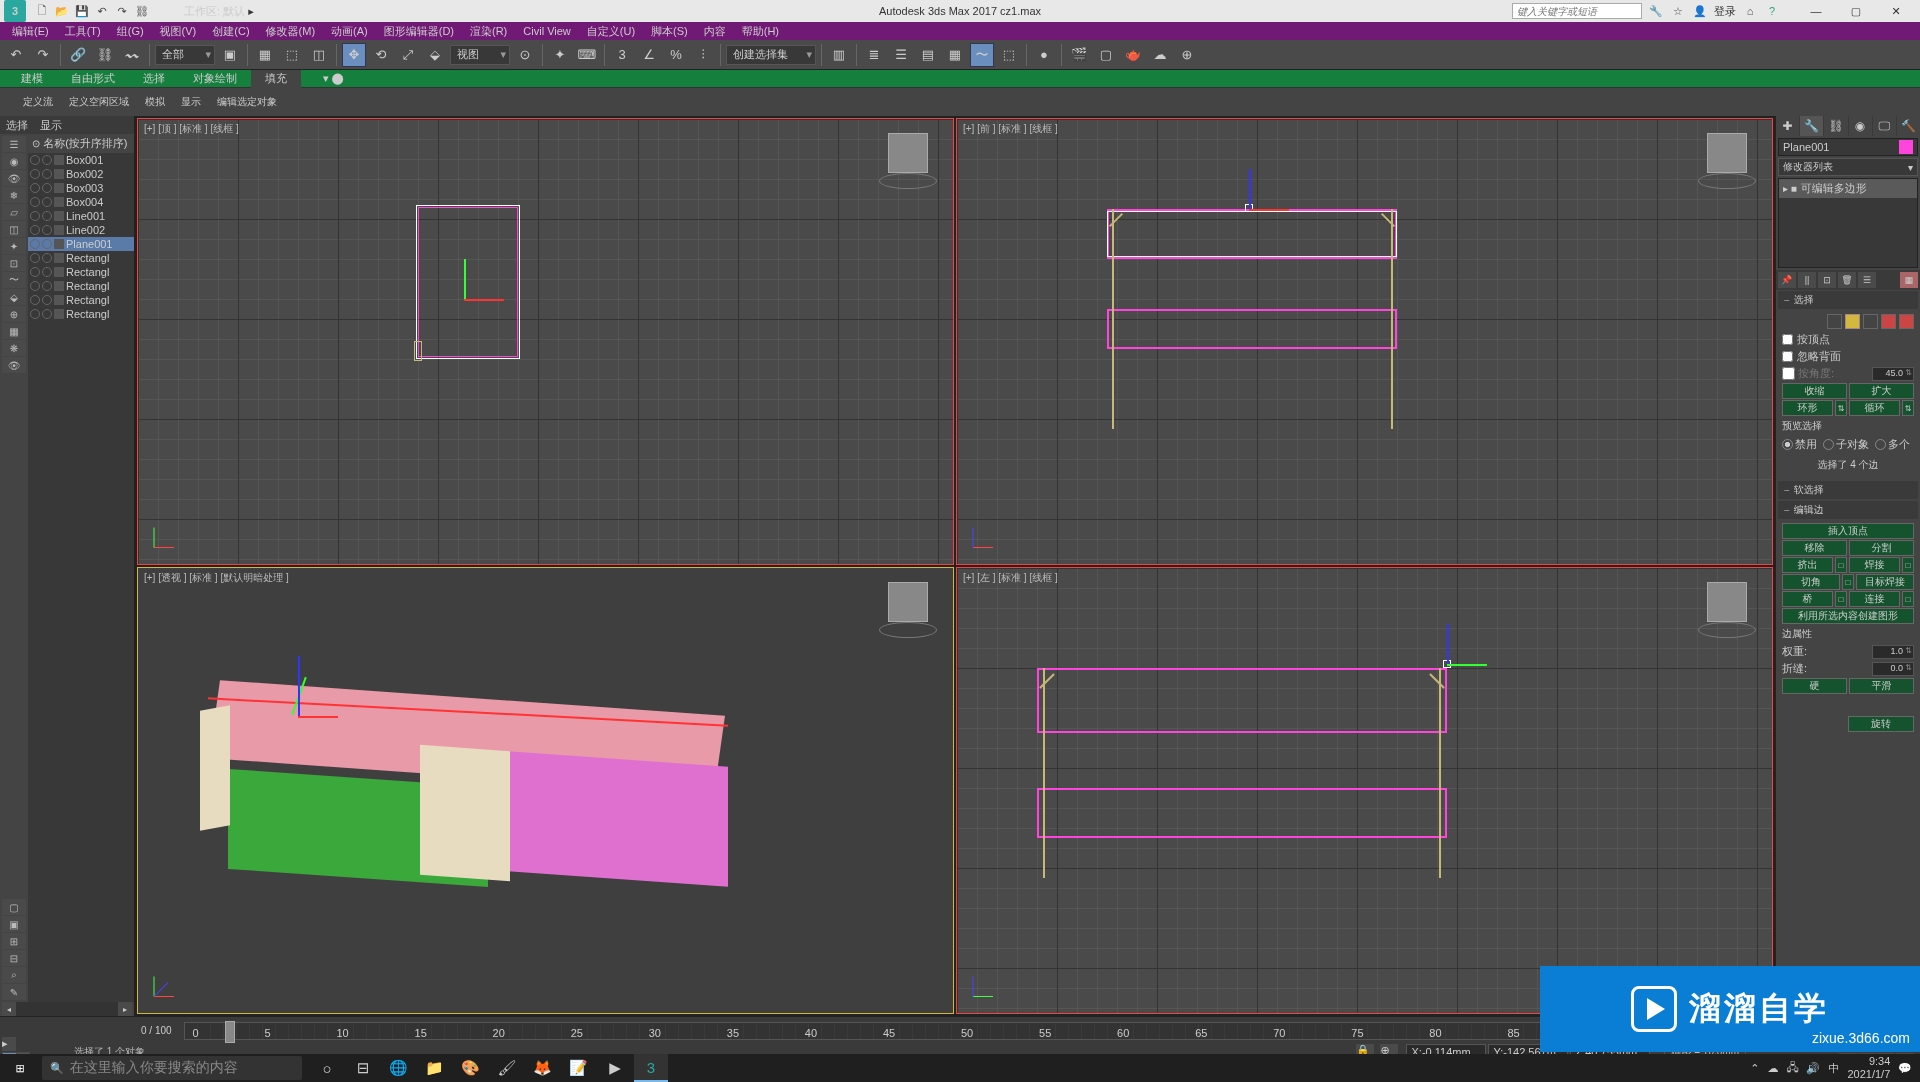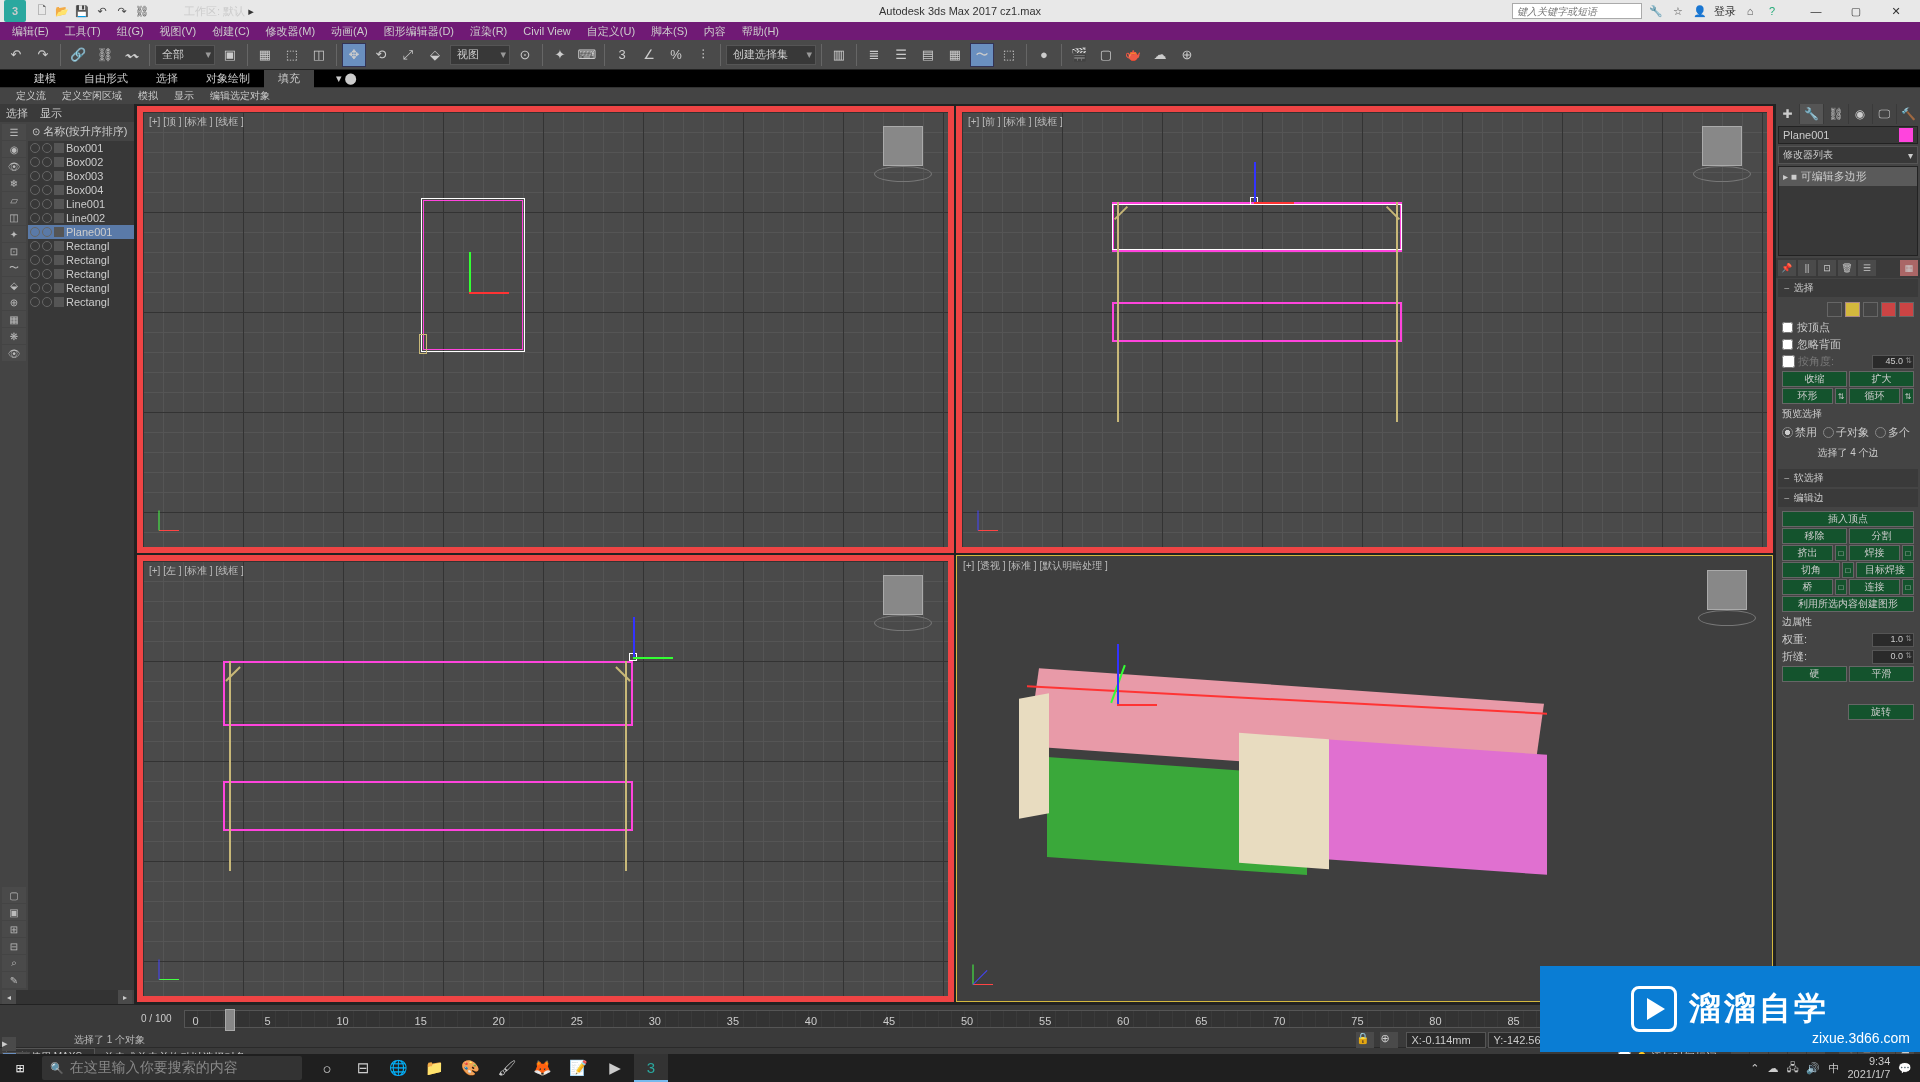--- a/index.html
+++ b/index.html
@@ -20,43 +20,43 @@
 .menubar{height:18px;background:#701a75;display:flex;align-items:center;padding:0 4px;gap:0}
 .menubar .mi{padding:0 8px;color:#ccc;font-size:11px;cursor:default}
 
 .toolbar{height:30px;background:#4a4a4a;display:flex;align-items:center;padding:0 4px;gap:3px;border-bottom:1px solid #222}
 .toolbar .tb{width:24px;height:24px;display:flex;align-items:center;justify-content:center;background:#4a4a4a;border:1px solid transparent;color:#ccc;font-size:13px}
 .toolbar .tb.active{background:#6a8fbf;border:1px solid #335}
 .toolbar .sep{width:1px;height:22px;background:#666;margin:0 2px}
 .toolbar .combo{height:20px;background:#383838;border:1px solid #555;padding:0 16px 0 6px;color:#ccc;font-size:11px;display:flex;align-items:center;position:relative}
 .toolbar .combo::after{content:"▾";position:absolute;right:3px;color:#999}
 
-.ribbon{height:18px;background:#000000;display:flex;align-items:center;padding:0 20px;gap:0;border-bottom:1px solid #333}
+.ribbon{height:18px;background:#15803d;display:flex;align-items:center;padding:0 7px;gap:0;border-bottom:1px solid #333}
 .ribbon .tab{padding:0 14px;color:#ccc;font-size:11px;height:18px;display:flex;align-items:center}
 .ribbon .tab.active{background:#444}
-.ribbon2{height:16px;background:#444;display:flex;align-items:center;padding:0 8px;gap:0}
+.ribbon2{height:28px;background:#444;display:flex;align-items:center;padding:0 15px;gap:0}
 .ribbon2 .it{padding:0 8px;color:#ccc;font-size:10px}
 
 .main{display:flex;height:calc(1082px - 22px - 18px - 30px - 18px - 16px - 50px - 28px);}
 
 .leftpanel{width:135px;background:#444;border-right:1px solid #222;display:flex;flex-direction:column}
 .leftpanel .hdr{height:18px;background:#3a3a3a;display:flex;align-items:center;padding:0 6px;gap:12px}
 .leftpanel .hdr span{font-size:11px}
 .leftpanel .body{flex:1;display:flex}
 .lefttools{width:28px;background:#444;display:flex;flex-direction:column;gap:1px;padding:2px}
 .lefttools .lt{width:24px;height:16px;background:#4a4a4a;display:flex;align-items:center;justify-content:center;font-size:10px;color:#bbb}
 .scenelist{flex:1;background:#383838;overflow:hidden}
 .scenelist .sh{padding:2px 4px;background:#444;font-size:10px;color:#ccc}
 .scenelist .row{display:flex;align-items:center;padding:1px 2px;gap:2px;font-size:10px}
 .scenelist .row.sel{background:#5a7aa8}
 .scenelist .eye{width:10px;height:10px;border:1px solid #666;border-radius:50%}
 .scenelist .ic{width:10px;height:10px;background:#555}
 
 .viewports{flex:1;position:relative;background:#222;display:grid;grid-template-columns:1fr 1fr;grid-template-rows:1fr 1fr;gap:2px;padding:2px}
-.vp{background:#4a4a4a;position:relative;overflow:hidden;border:6px solid #ef4444}
+.vp{background:#4a4a4a;position:relative;overflow:hidden;border:1px solid #ef4444}
 .vp.active{border:1px solid #d4b83d}
 .vplabel{position:absolute;top:3px;left:6px;color:#bbb;font-size:10px;z-index:10}
 .grid{background-image:linear-gradient(#555 1px,transparent 1px),linear-gradient(90deg,#555 1px,transparent 1px);background-size:20px 20px;width:100%;height:100%;position:absolute}
 .grid.dark{background-color:#4a4a4a}
 .grid::before{content:"";position:absolute;inset:0;background-image:linear-gradient(#333 1px,transparent 1px),linear-gradient(90deg,#333 1px,transparent 1px);background-size:100px 100px}
 .axis{position:absolute;bottom:10px;left:10px;width:34px;height:34px}
 .axis .ax{position:absolute;width:20px;height:1px;left:6px;bottom:6px;transform-origin:left}
 .axis .ax.x{background:#f44;transform:rotate(0deg)}
 .axis .ax.y{background:#4f4;transform:rotate(-90deg)}
 .axis .ax.z{background:#44f;transform:rotate(-45deg)}
@@ -431,44 +431,20 @@
           <div class="gx"></div>
           <div class="gz"></div>
         </div>
       <div style="position:absolute;left:288px;top:85px;width:8px;height:8px;border:1px solid #fff"></div>
       <div class="axis">
           <div class="ax x"></div>
           <div class="ax z" style="transform:rotate(-90deg);background:#44f"></div>
         </div>
     </div>
 
-    <div class="vp">
-      <div class="vplabel">[+] [左 ] [标准 ] [线框 ]</div>
-      <div class="grid dark"></div>
-      <div class="viewcube">
-          <div class="cube"></div>
-          <div class="ring"></div>
-        </div>
-      <div class="wirebox" style="left:80px;top:100px;width:410px;height:65px;border-width:2px"></div>
-      <div class="wirebox" style="left:80px;top:220px;width:410px;height:50px;border-width:2px"></div>
-      <div class="wirelinev tan" style="left:86px;top:100px;height:210px;width:2px"></div>
-      <div class="wirelinev tan" style="left:482px;top:100px;height:210px;width:2px"></div>
-      <div class="wireline tan" style="left:80px;top:112px;width:20px;height:2px;transform:rotate(-45deg)"></div>
-      <div class="wireline tan" style="left:470px;top:112px;width:20px;height:2px;transform:rotate(45deg)"></div>
-      <div class="gizmo" style="left:490px;top:96px">
-          <div class="gx" style="background:#3f3"></div>
-          <div class="gz"></div>
-        </div>
-      <div style="position:absolute;left:486px;top:92px;width:8px;height:8px;border:1px solid #fff"></div>
-      <div class="axis">
-          <div class="ax y" style="transform:rotate(0)"></div>
-          <div class="ax z" style="transform:rotate(-90deg);background:#44f"></div>
-        </div>
-    </div>
-
     <div class="vp active">
       <div class="vplabel">[+] [透视 ] [标准 ] [默认明暗处理 ]</div>
       <div class="persp">
         <div class="viewcube">
             <div class="cube"></div>
             <div class="ring"></div>
           </div>
 
         <div class="meshpink" style="left:74px;top:130px;width:510px;height:78px;transform:skewX(-8deg) skewY(4deg)"></div>
         <div class="meshmag" style="left:340px;top:190px;width:250px;height:120px;transform:skewY(4deg)"></div>
@@ -480,20 +456,44 @@
             <div class="gx"></div>
             <div class="gy" style="background:#3f3;transform:rotate(20deg)"></div>
             <div class="gz" style="height:60px;top:-60px"></div>
           </div>
         <div class="axis">
             <div class="ax x"></div>
             <div class="ax y"></div>
             <div class="ax z"></div>
           </div>
       </div>
+    </div>
+
+    <div class="vp">
+      <div class="vplabel">[+] [左 ] [标准 ] [线框 ]</div>
+      <div class="grid dark"></div>
+      <div class="viewcube">
+          <div class="cube"></div>
+          <div class="ring"></div>
+        </div>
+      <div class="wirebox" style="left:80px;top:100px;width:410px;height:65px;border-width:2px"></div>
+      <div class="wirebox" style="left:80px;top:220px;width:410px;height:50px;border-width:2px"></div>
+      <div class="wirelinev tan" style="left:86px;top:100px;height:210px;width:2px"></div>
+      <div class="wirelinev tan" style="left:482px;top:100px;height:210px;width:2px"></div>
+      <div class="wireline tan" style="left:80px;top:112px;width:20px;height:2px;transform:rotate(-45deg)"></div>
+      <div class="wireline tan" style="left:470px;top:112px;width:20px;height:2px;transform:rotate(45deg)"></div>
+      <div class="gizmo" style="left:490px;top:96px">
+          <div class="gx" style="background:#3f3"></div>
+          <div class="gz"></div>
+        </div>
+      <div style="position:absolute;left:486px;top:92px;width:8px;height:8px;border:1px solid #fff"></div>
+      <div class="axis">
+          <div class="ax y" style="transform:rotate(0)"></div>
+          <div class="ax z" style="transform:rotate(-90deg);background:#44f"></div>
+        </div>
     </div>
   </div>
 
   <div class="rightpanel">
     <div class="cmdtabs">
       <div class="ct">✚</div>
       <div class="ct active">🔧</div>
       <div class="ct">⛓</div>
       <div class="ct">◉</div>
       <div class="ct">🖵</div>

